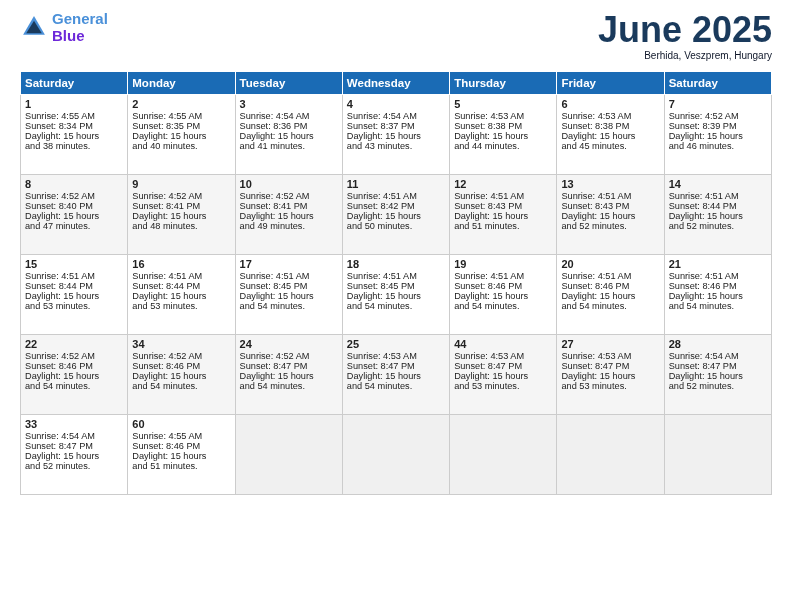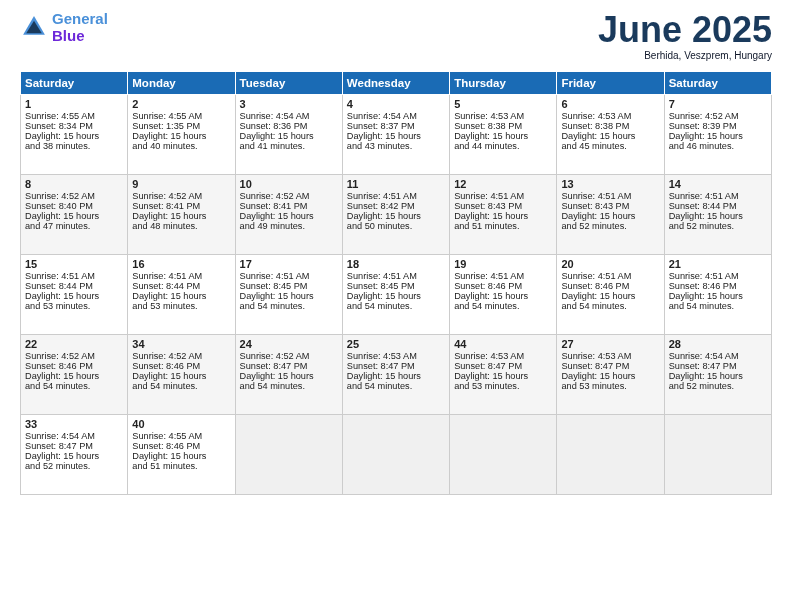--- a/index.html
+++ b/index.html
@@ -127,21 +127,21 @@
           <td>
             <span class="day-num">1</span>
             <div>Sunrise: 4:55 AM</div>
             <div>Sunset: 8:34 PM</div>
             <div>Daylight: 15 hours</div>
             <div>and 38 minutes.</div>
           </td>
           <td>
             <span class="day-num">2</span>
             <div>Sunrise: 4:55 AM</div>
-            <div>Sunset: 1:35 PM</div>
+            <div>Sunset: 8:35 PM</div>
             <div>Daylight: 15 hours</div>
             <div>and 40 minutes.</div>
           </td>
           <td>
             <span class="day-num">3</span>
             <div>Sunrise: 4:54 AM</div>
             <div>Sunset: 8:36 PM</div>
             <div>Daylight: 15 hours</div>
             <div>and 41 minutes.</div>
           </td>
@@ -329,21 +329,21 @@
         </tr>
         <tr>
           <td>
             <span class="day-num">33</span>
             <div>Sunrise: 4:54 AM</div>
             <div>Sunset: 8:47 PM</div>
             <div>Daylight: 15 hours</div>
             <div>and 52 minutes.</div>
           </td>
           <td>
-            <span class="day-num">40</span>
+            <span class="day-num">60</span>
             <div>Sunrise: 4:55 AM</div>
             <div>Sunset: 8:46 PM</div>
             <div>Daylight: 15 hours</div>
             <div>and 51 minutes.</div>
           </td>
           <td class="empty"></td>
           <td class="empty"></td>
           <td class="empty"></td>
           <td class="empty"></td>
           <td class="empty"></td>

